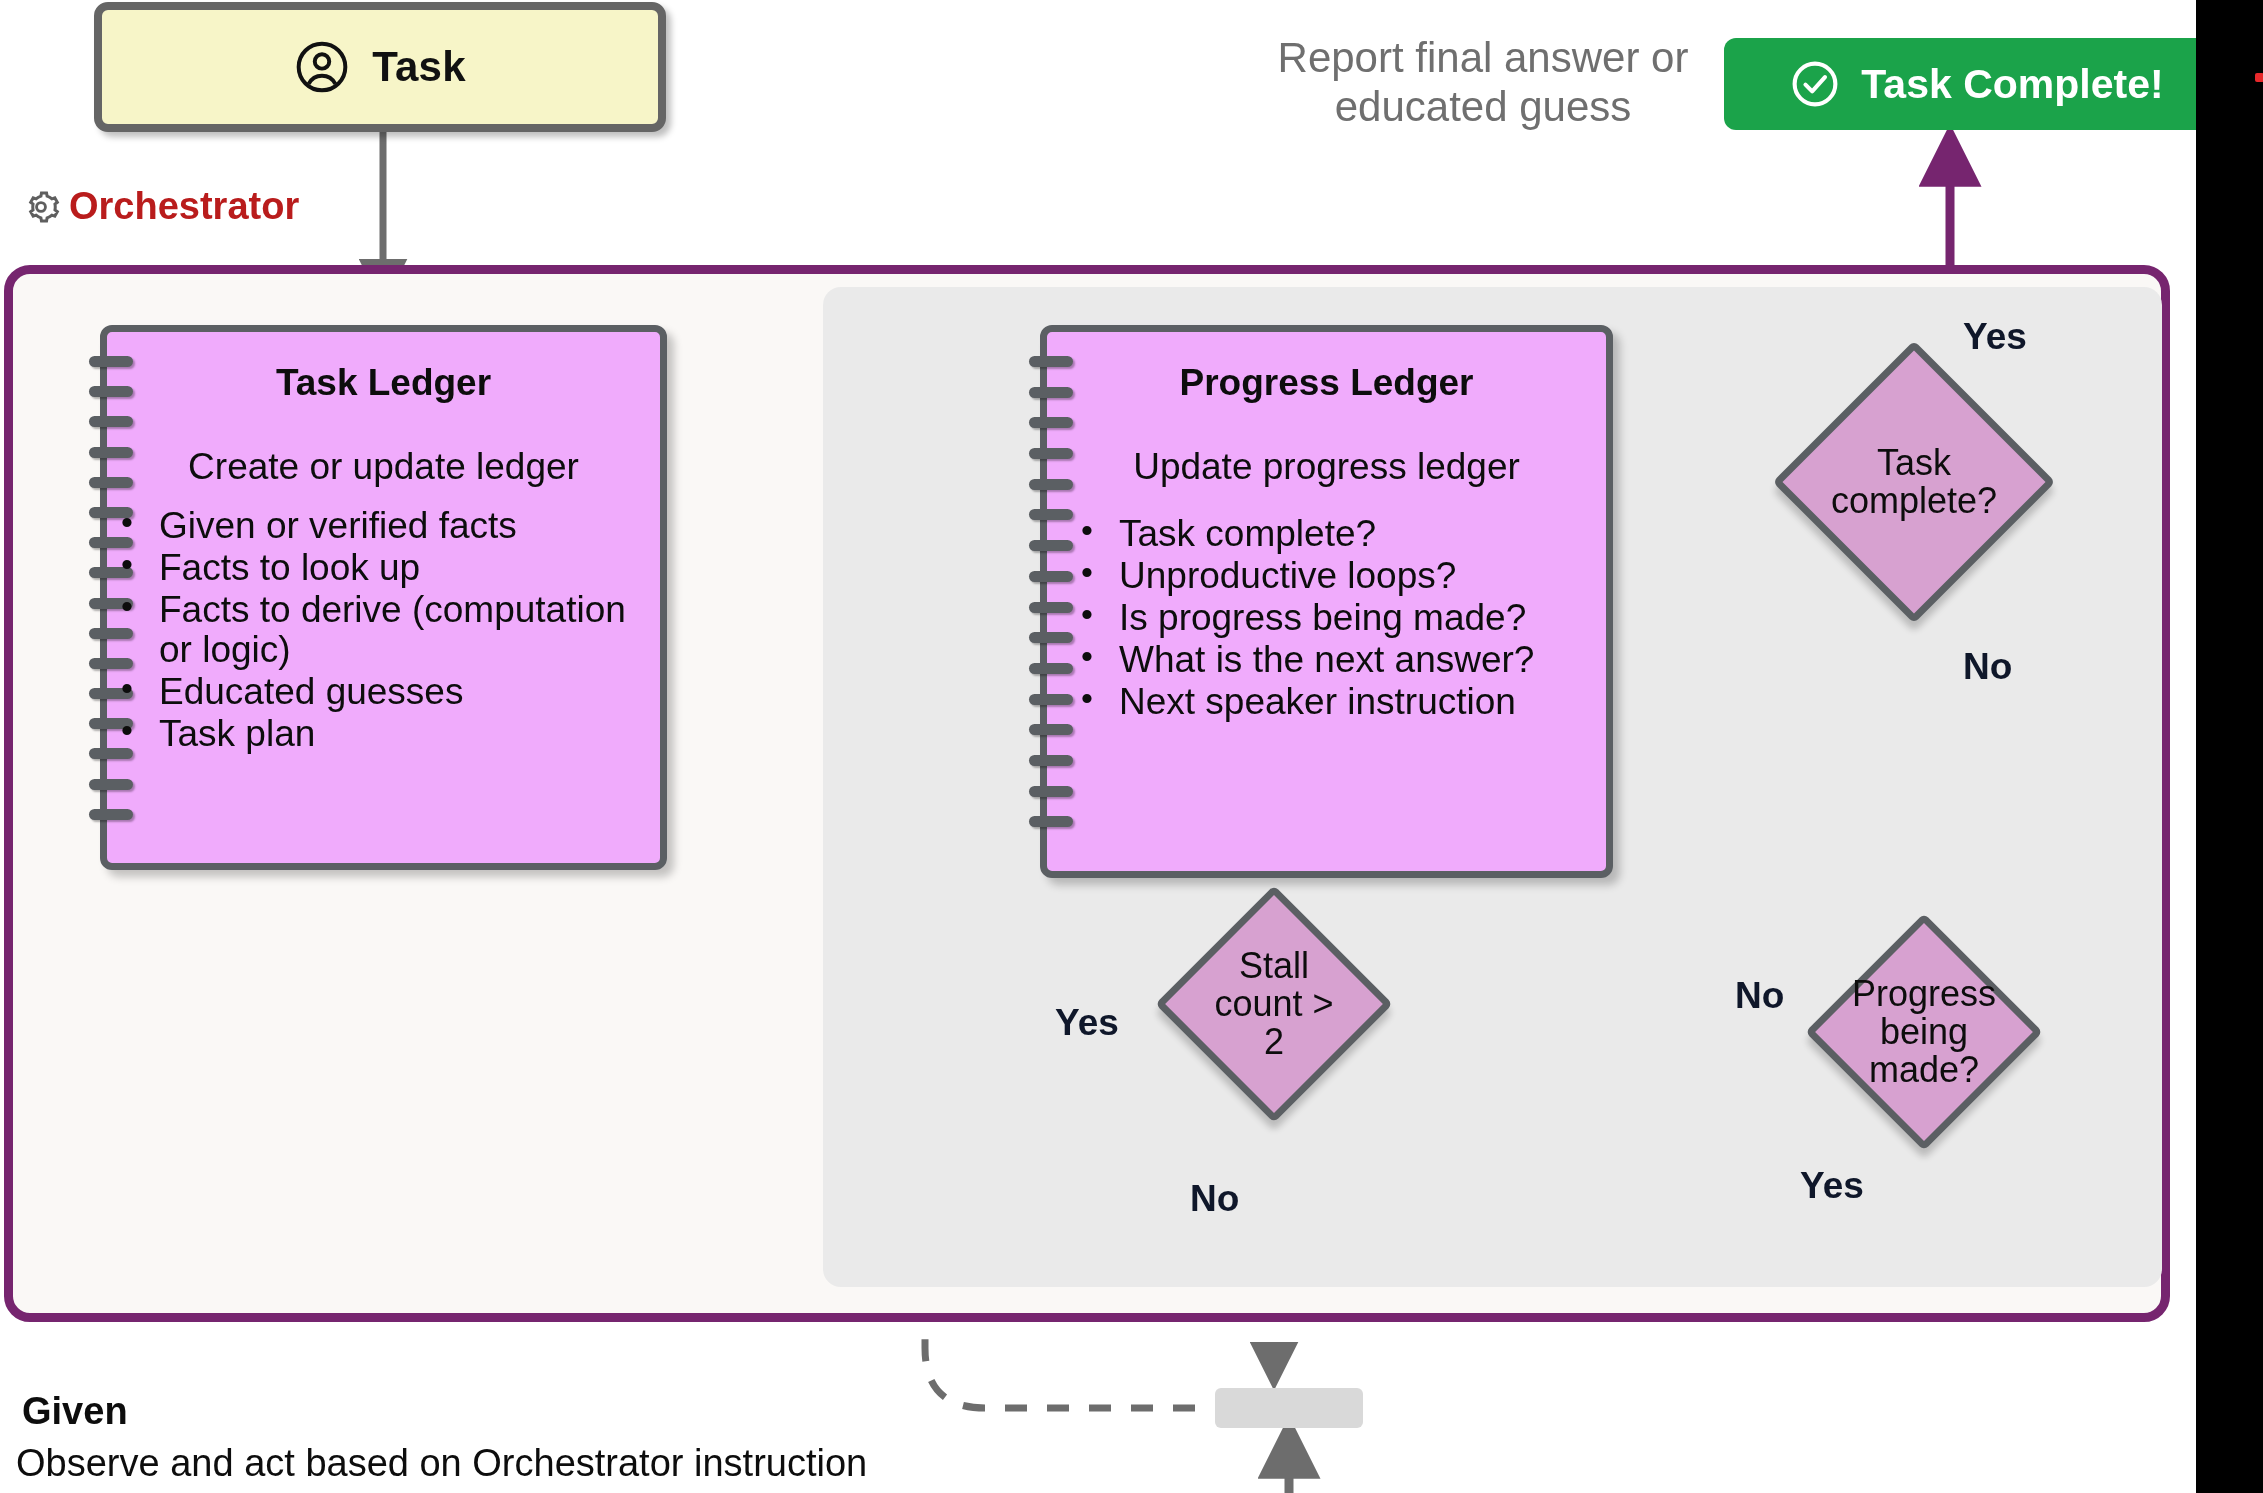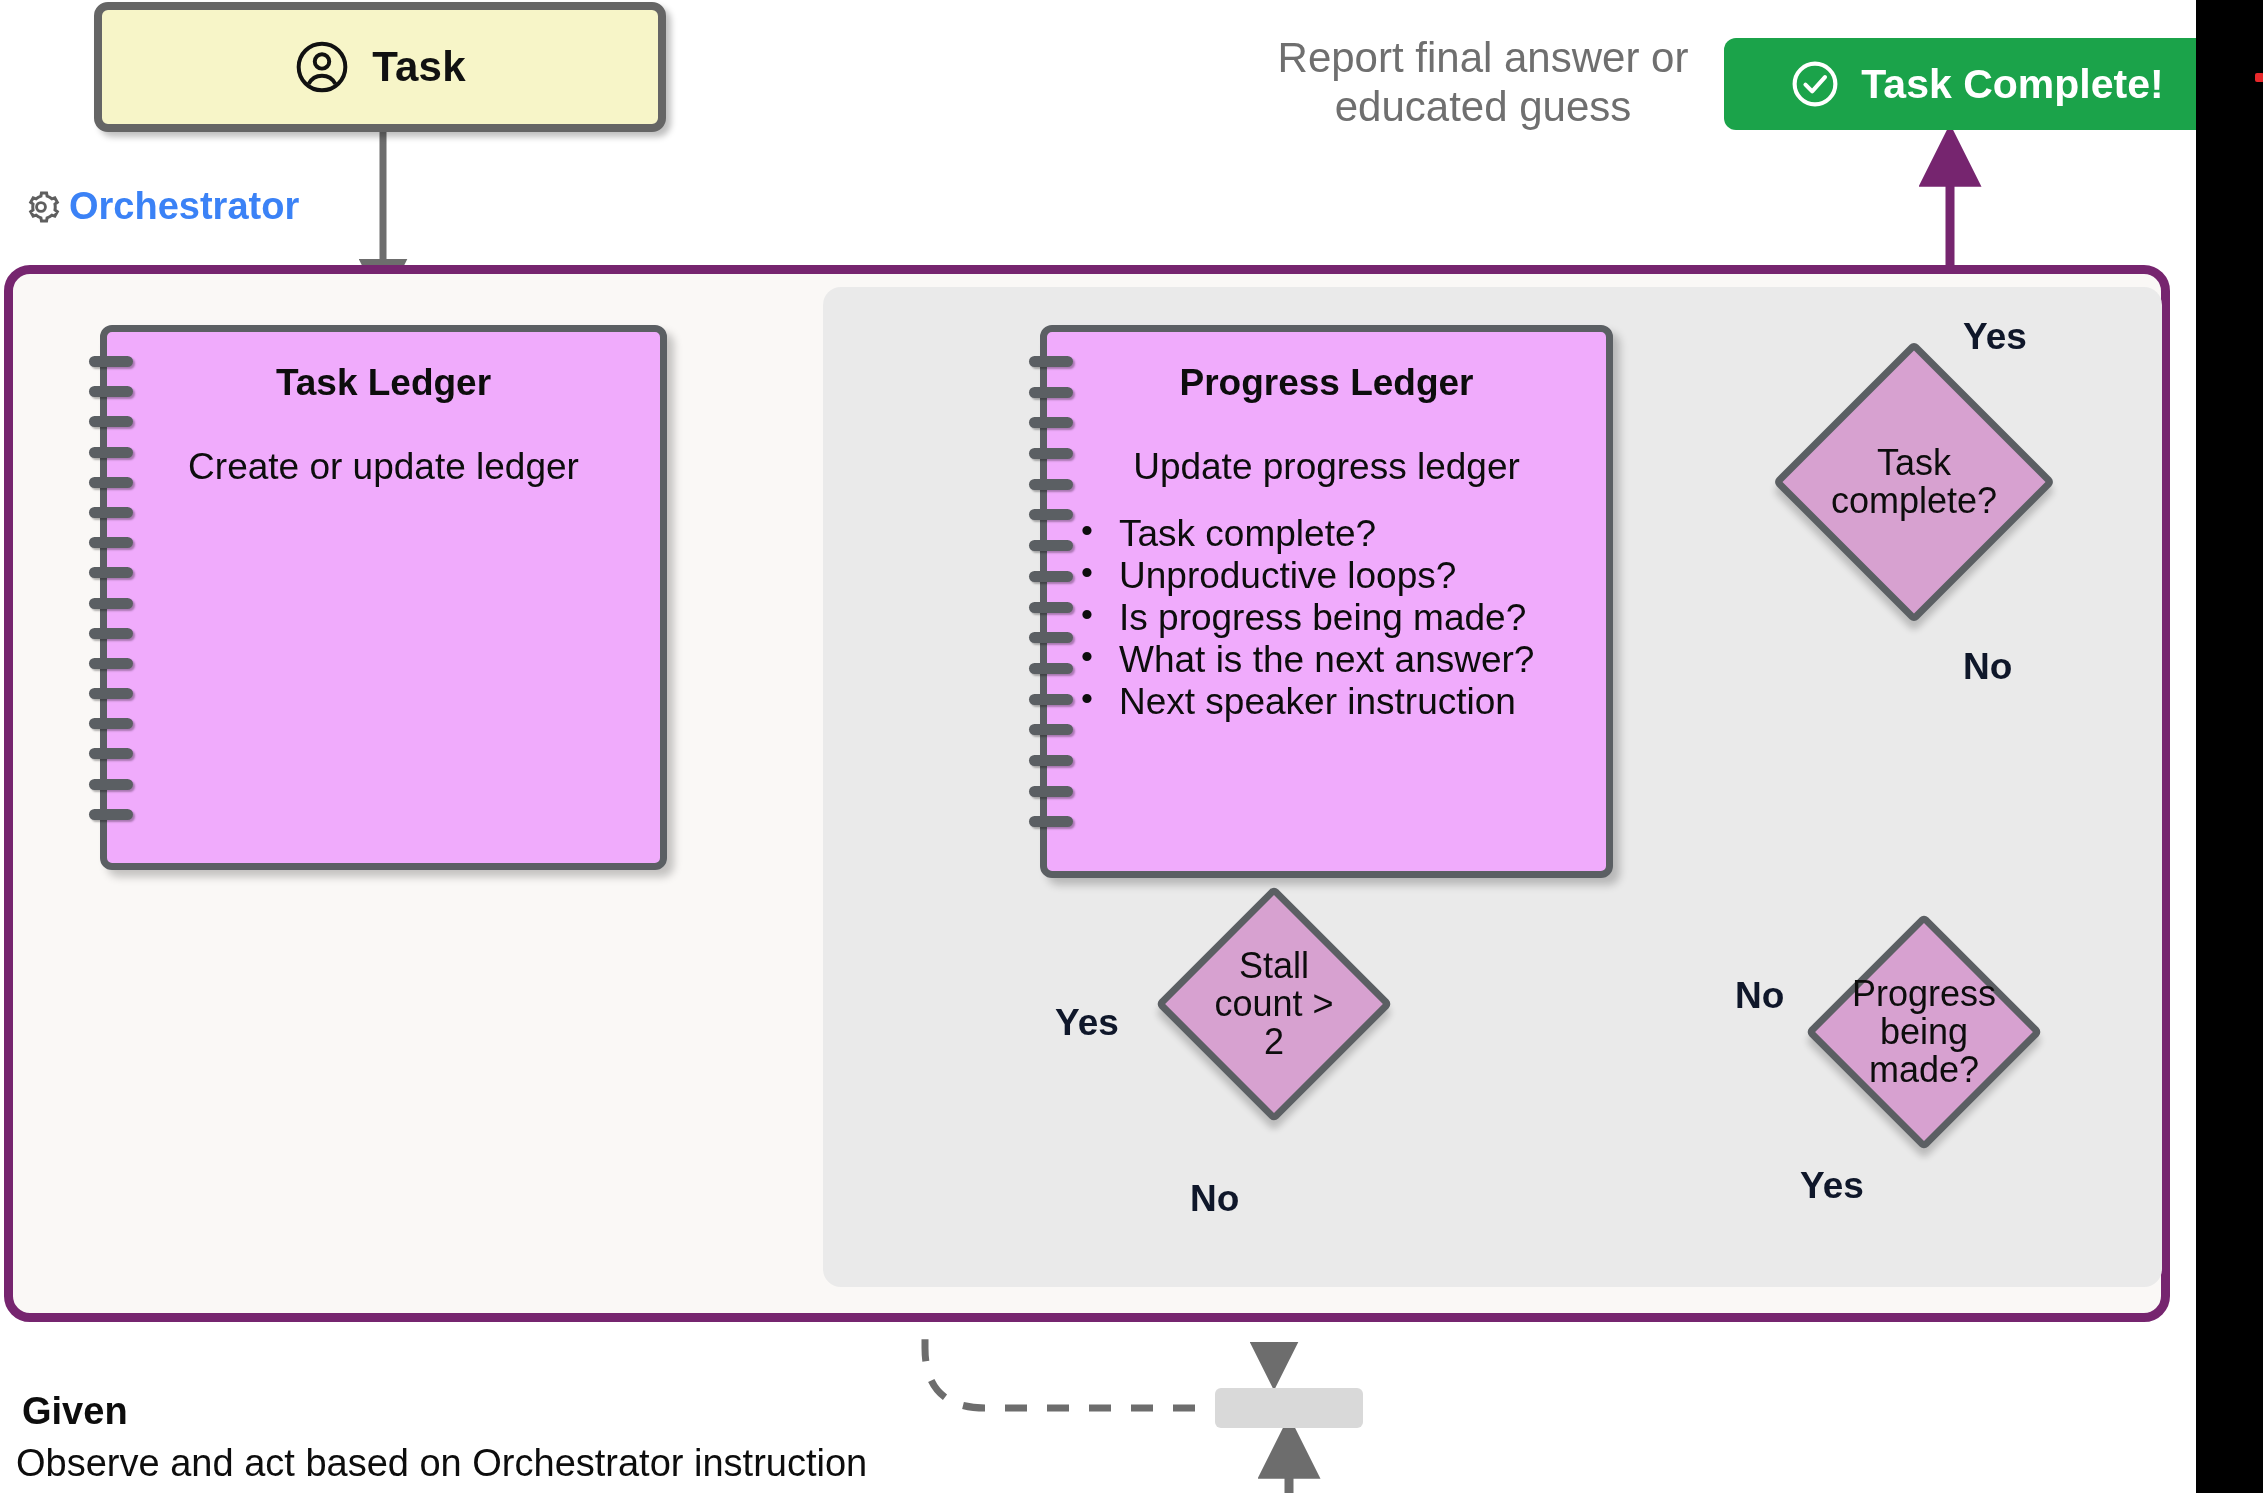--- a/index.html
+++ b/index.html
@@ -53,21 +53,21 @@
   }
   .complete-pill .label{
     font-size:41px; font-weight:bold; color:#ffffff; white-space:nowrap;
   }
   .check-icon{width:52px;height:52px;display:block;}
   
   .orch-caption{
     position:absolute; left:22px; top:185px;
     display:flex; align-items:center; gap:9px;
   }
-  .orch-caption .label{font-size:38px;font-weight:bold;color:#3b82f6;text-align:center;}
+  .orch-caption .label{font-size:38px;font-weight:bold;color:#b91c1c;text-align:center;}
   .gear-icon{width:38px;height:38px;display:block;}
   
   .orch-panel{
     position:absolute; left:4px; top:265px; width:2166px; height:1057px;
     background:#faf8f6;
     border:9px solid #76256f;
     border-radius:26px;
     box-sizing:border-box;
   }
   
@@ -257,20 +257,27 @@
         <div class="ring" style="top: 271.688px;"></div>
         <div class="ring" style="top: 301.875px;"></div>
         <div class="ring" style="top: 332.062px;"></div>
         <div class="ring" style="top: 362.25px;"></div>
         <div class="ring" style="top: 392.438px;"></div>
         <div class="ring" style="top: 422.625px;"></div>
         <div class="ring" style="top: 452.812px;"></div>
       </div>
     <div class="title">Task Ledger</div>
     <div class="sub">Create or update ledger</div>
+    <ul>
+      <li>Given or verified facts</li>
+      <li>Facts to look up</li>
+      <li>Facts to derive (computation or logic)</li>
+      <li>Educated guesses</li>
+      <li>Task plan</li>
+    </ul>
   </div>
 
   <div class="ledger" id="progress-ledger">
     <div class="rings">
         <div class="ring" style="top: 0px;"></div>
         <div class="ring" style="top: 30.6875px;"></div>
         <div class="ring" style="top: 61.375px;"></div>
         <div class="ring" style="top: 92.0625px;"></div>
         <div class="ring" style="top: 122.75px;"></div>
         <div class="ring" style="top: 153.438px;"></div>

